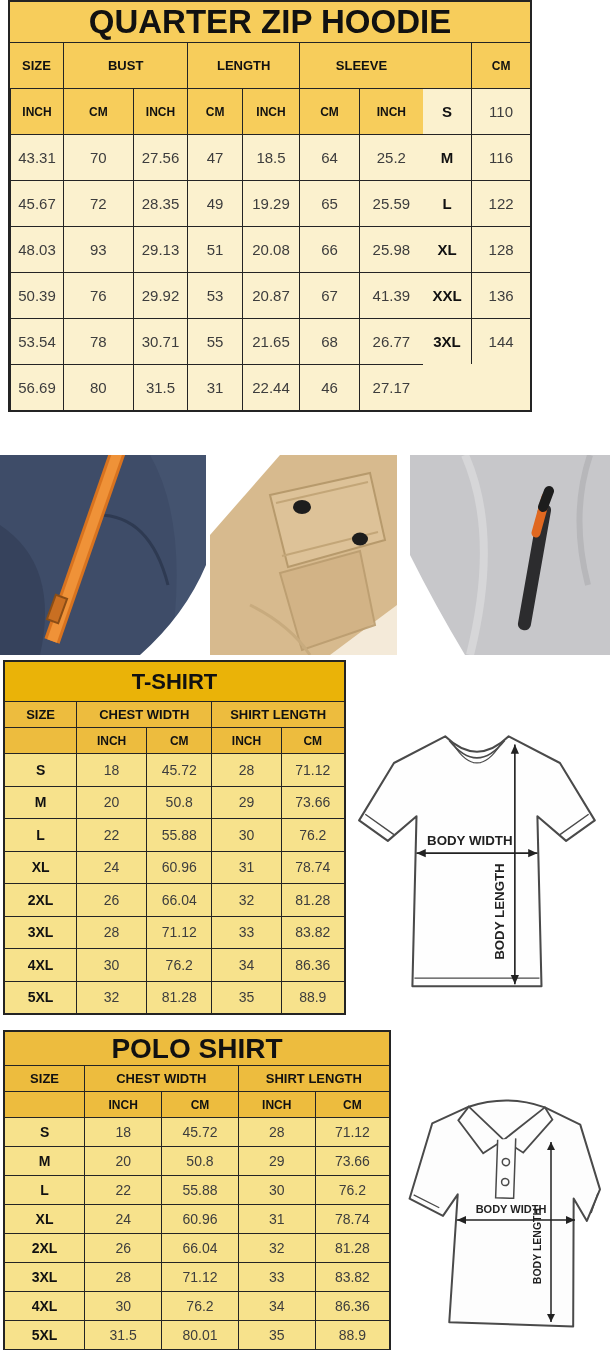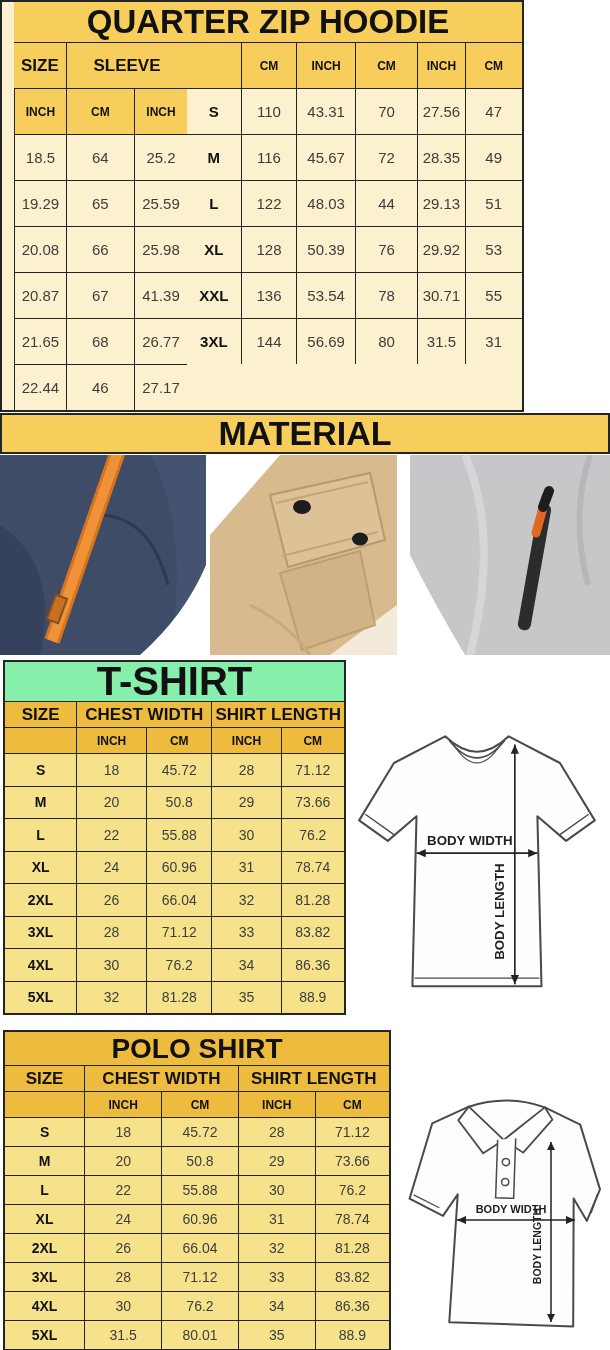--- a/index.html
+++ b/index.html
@@ -8,38 +8,38 @@
 
   
   .sz-table{position:absolute;display:grid;box-sizing:border-box;
             border:2.5px solid #242424;background:#fbf1ce;}
   .cell,.td{display:flex;align-items:center;justify-content:center;
             box-sizing:border-box;border-left:1.5px solid #242424;border-top:1.5px solid #242424;
             overflow:hidden;white-space:nowrap;}
   .c0{border-left:none;} .r0{border-top:none;}
   .tr{display:contents;}
   .title-cell{grid-column:1/-1;font-weight:bold;}
-  .gh{font-weight:bold;font-size:17px;}
+  .gh{font-weight:bold;font-size:13px;}
   .unit{font-weight:bold;font-size:12px;}
   .td{font-size:15px;color:#3d3d3d;}
   .td.size{font-weight:bold;color:#111;}
 
   
-  #hoodie{left:0;top:0;width:524px;
-          grid-template-columns:10.2% 13.4% 10.5% 10.5% 11% 11.5% 12.3% 9.3% 11.3%;padding-left:12px;}
+  #hoodie{left:8px;top:0;width:524px;
+          grid-template-columns:10.2% 13.4% 10.5% 10.5% 11% 11.5% 12.3% 9.3% 11.3%;}
   #hoodie .hdr{background:#f7cd5b;}
   #hoodie .title-cell{height:40px;font-size:33px;background:#f7cd5b;}
   #hoodie .gh,#hoodie .unit{height:46px;}
   #hoodie .td{height:46px;background:#fbf1ce;}
 
   
   #tshirt{left:3px;top:660px;width:343px;
           grid-template-columns:21% 20.6% 19.3% 20.4% 18.7%;background:#f7e28c;}
   #tshirt .hdr{background:#edbc3e;}
-  #tshirt .title-cell{height:39px;font-size:40px;background:#86efac;}
+  #tshirt .title-cell{height:39px;font-size:22px;background:#eab308;}
   #tshirt .gh,#tshirt .unit{height:26px;}
   #tshirt .td{height:32.5px;background:#f7e28c;font-size:14px;}
 
   #polo{left:3px;top:1030px;width:388px;
         grid-template-columns:20.6% 20.1% 19.9% 20.1% 19.3%;background:#0c4a6e;}
   #polo .hdr{background:#edbc3e;}
   #polo .title-cell{height:33px;font-size:28px;background:#edbc3e;}
   #polo .gh,#polo .unit{height:26px;}
   #polo .td{height:29px;background:#f7e28c;font-size:14px;}
 
@@ -60,39 +60,40 @@
   .diag-label{font-family:"Liberation Sans",sans-serif;font-weight:bold;fill:#222;}
 </style>
 </head>
 <body>
 
 <div class="page">
 
   <section class="sz-table" id="hoodie">
     <div class="cell title-cell r0 c0">QUARTER ZIP HOODIE</div>
     <div class="cell gh hdr c0">SIZE</div>
+    <div class="cell gh hdr" style="grid-column:span 2">BUST</div>
+    <div class="cell gh hdr" style="grid-column:span 2">LENGTH</div>
     <div class="cell gh hdr" style="grid-column:span 2">SLEEVE</div>
     <div class="cell unit hdr c0"></div>
     <div class="cell unit hdr">CM</div>
     <div class="cell unit hdr">INCH</div>
     <div class="cell unit hdr">CM</div>
     <div class="cell unit hdr">INCH</div>
     <div class="cell unit hdr">CM</div>
     <div class="cell unit hdr">INCH</div>
     <div class="cell unit hdr">CM</div>
     <div class="cell unit hdr">INCH</div>
   <div class="tr"><span class="td size c0">S</span><span class="td">110</span><span class="td">43.31</span><span class="td">70</span><span class="td">27.56</span><span class="td">47</span><span class="td">18.5</span><span class="td">64</span><span class="td">25.2</span></div>
       <div class="tr"><span class="td size c0">M</span><span class="td">116</span><span class="td">45.67</span><span class="td">72</span><span class="td">28.35</span><span class="td">49</span><span class="td">19.29</span><span class="td">65</span><span class="td">25.59</span></div>
-      <div class="tr"><span class="td size c0">L</span><span class="td">122</span><span class="td">48.03</span><span class="td">44</span><span class="td">29.13</span><span class="td">51</span><span class="td">20.08</span><span class="td">66</span><span class="td">25.98</span></div>
+      <div class="tr"><span class="td size c0">L</span><span class="td">122</span><span class="td">48.03</span><span class="td">93</span><span class="td">29.13</span><span class="td">51</span><span class="td">20.08</span><span class="td">66</span><span class="td">25.98</span></div>
       <div class="tr"><span class="td size c0">XL</span><span class="td">128</span><span class="td">50.39</span><span class="td">76</span><span class="td">29.92</span><span class="td">53</span><span class="td">20.87</span><span class="td">67</span><span class="td">41.39</span></div>
       <div class="tr"><span class="td size c0">XXL</span><span class="td">136</span><span class="td">53.54</span><span class="td">78</span><span class="td">30.71</span><span class="td">55</span><span class="td">21.65</span><span class="td">68</span><span class="td">26.77</span></div>
       <div class="tr"><span class="td size c0">3XL</span><span class="td">144</span><span class="td">56.69</span><span class="td">80</span><span class="td">31.5</span><span class="td">31</span><span class="td">22.44</span><span class="td">46</span><span class="td">27.17</span></div>
     </section>
 
-  <div id="material-bar">MATERIAL</div>
 
   <div id="photos">
     <svg id="photo1" class="photo" viewBox="0 0 206 200">
       <rect width="206" height="200" fill="#3e4c68"></rect>
       <path d="M0,70 Q60,110 40,200 L0,200 Z" fill="#36425c"></path>
       <path d="M150,0 Q190,70 170,200 L206,200 L206,0 Z" fill="#44536f"></path>
       <path d="M206,110 L206,200 L140,200 Q185,160 206,110 Z" fill="#ffffff"></path>
       <path d="M98,60 Q150,60 168,130" stroke="#2e3a52" stroke-width="3" fill="none"></path>
       <path d="M118,-4 L52,186" stroke="#d8731f" stroke-width="16" fill="none"></path>
       <path d="M118,-4 L52,186" stroke="#ef9238" stroke-width="10" fill="none"></path>

